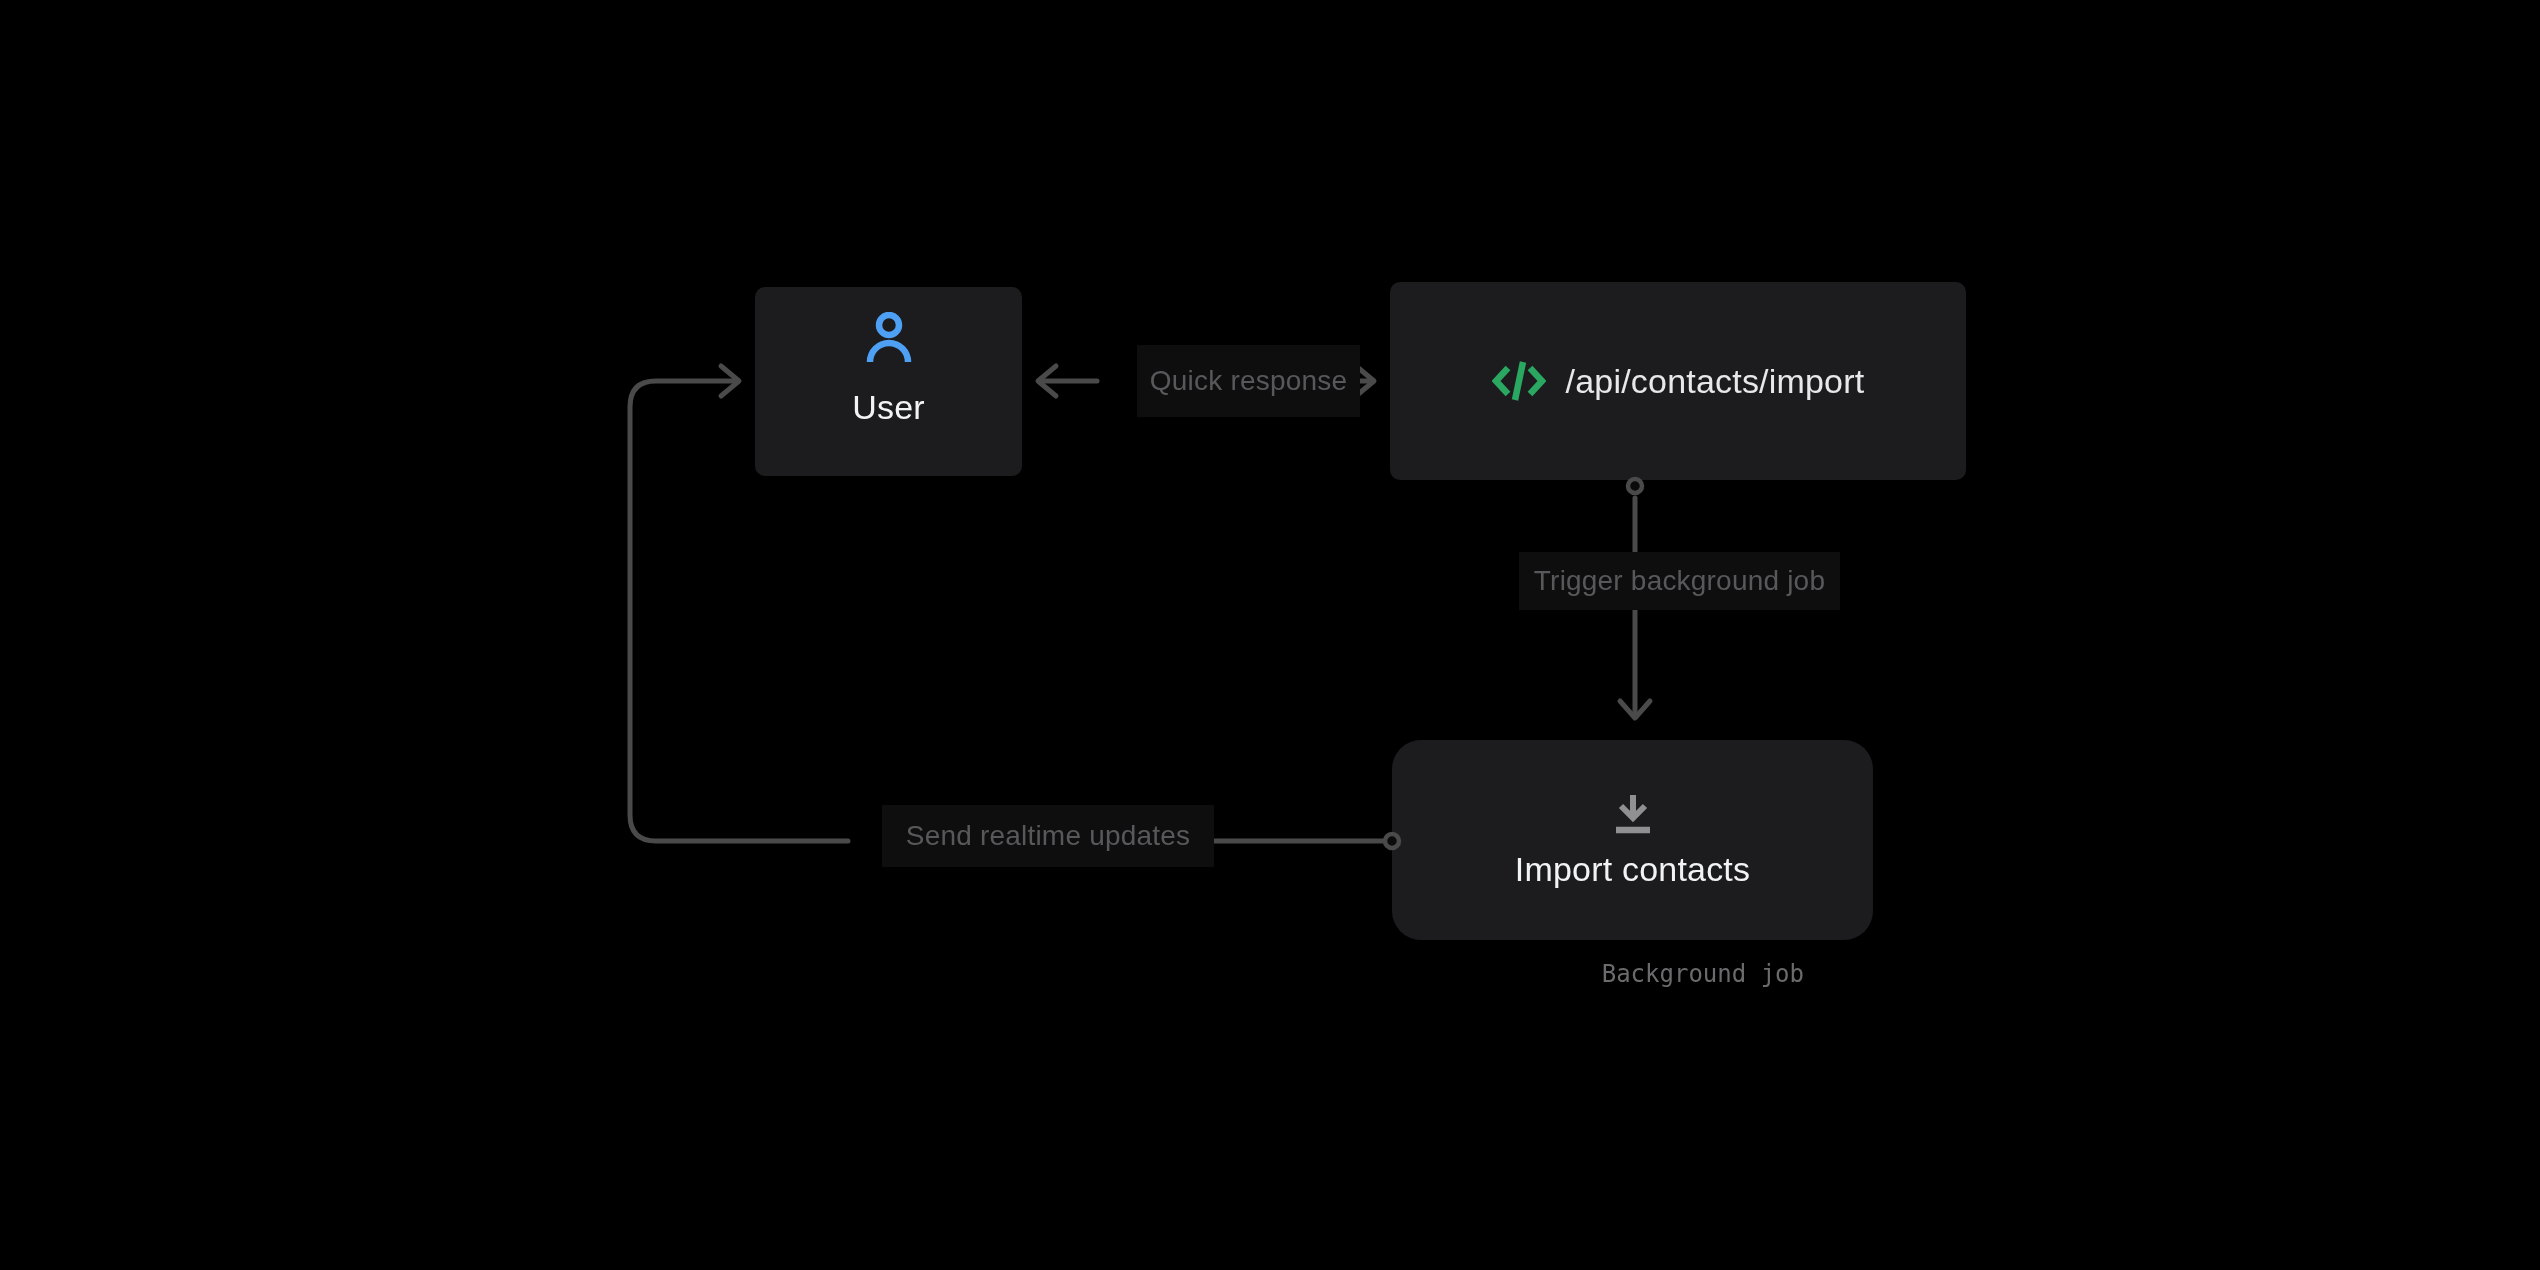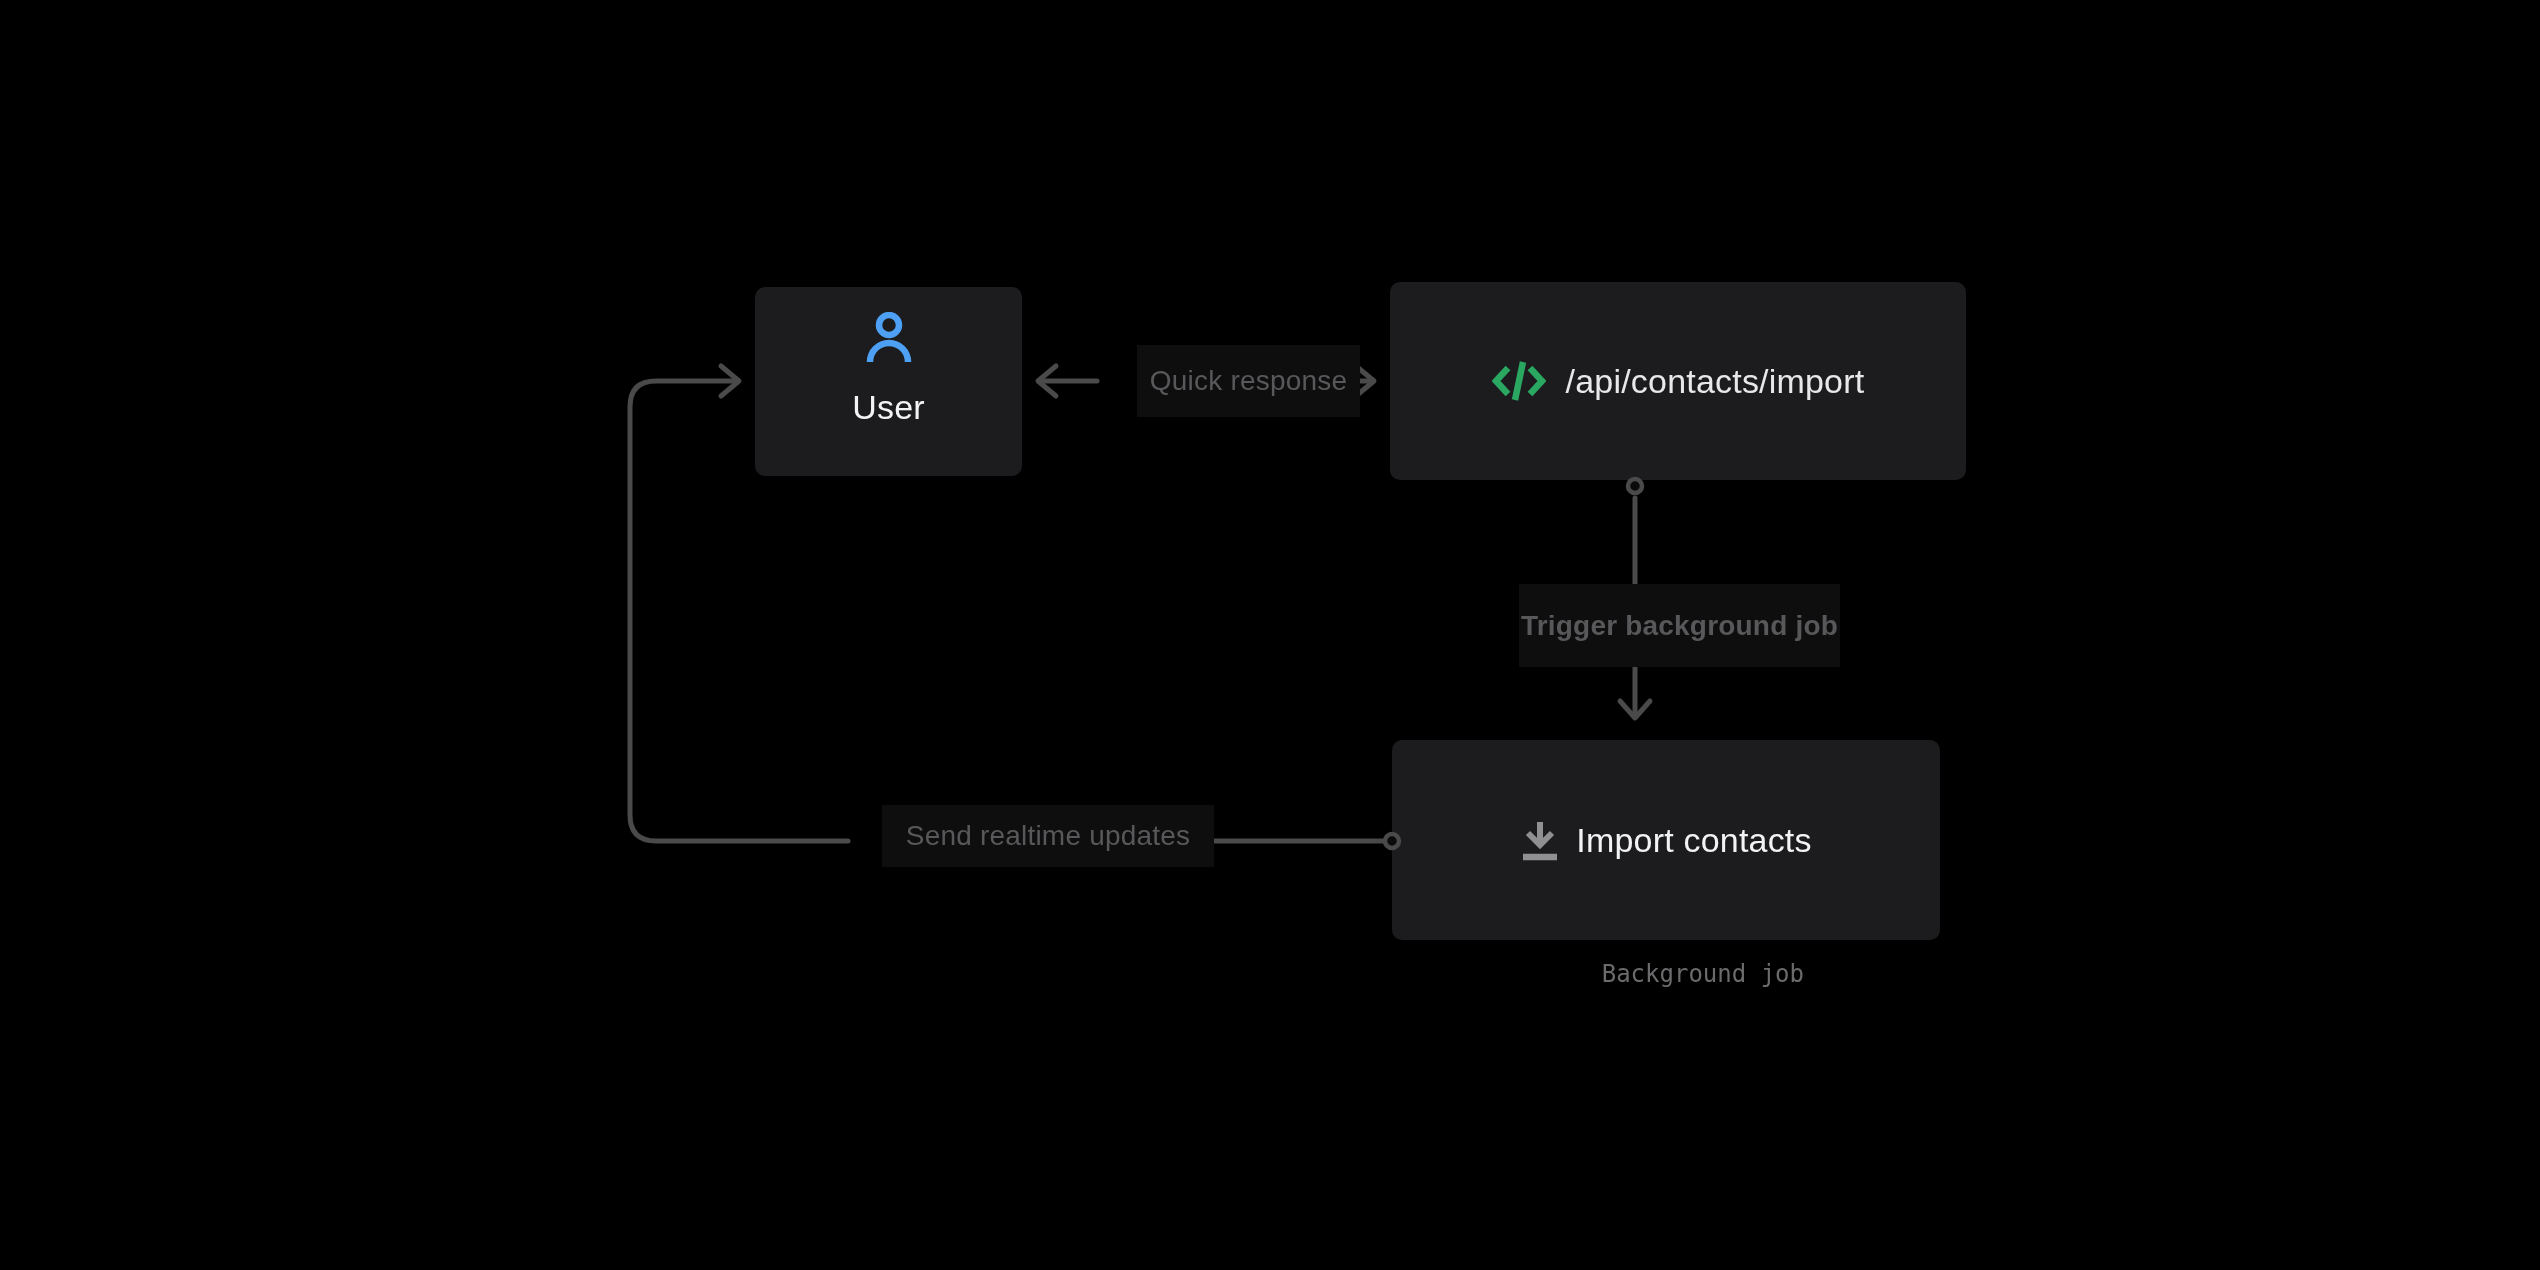--- a/index.html
+++ b/index.html
@@ -62,42 +62,44 @@
     box-sizing: border-box;
   }
   .node-api {
     left: 1390px; top: 282px;
     width: 576px; height: 198px;
     flex-direction: row;
     gap: 20px;
   }
   .node-import {
     left: 1392px; top: 740px;
-    width: 548px; height: 200px;
+    width: 481px; height: 200px;
+    flex-direction: column;
     gap: 16px;
+    border-radius: 29px;
   }
   .node-api .node-text { color: var(--api-text, #e8e8ea); }
   .icon { display: block; }
   .user-icon { color: var(--user-blue, #4da0f4); }
   .code-icon { color: var(--code-green, #2aa862); }
   .download-icon { color: var(--download-gray, #909093); }
   .edge-label {
     position: absolute;
     z-index: 3;
     background: var(--edge-label-bg, #0e0e0f);
     color: var(--edge-label-text, #58585b);
     font-size: 28px;
     display: flex;
     align-items: center;
     justify-content: center;
     letter-spacing: 0.2px;
     margin-left: 40px;
   }
   .edge-label-quick   { left: 1097px; top: 345px; width: 223px; height: 72px; }
-  .edge-label-trigger { left: 1479px; top: 584px; width: 321px; height: 83px; font-weight: bold; }
+  .edge-label-trigger { left: 1479px; top: 552px; width: 321px; height: 58px; }
   .edge-label-send    { left: 842px;  top: 805px; width: 332px; height: 62px; }
   .annotation {
     position: absolute;
     z-index: 1;
     left: 1404px;
     top: 960px;
     width: 400px;
     text-align: right;
     font-family: "DejaVu Sans Mono", "Liberation Mono", monospace;
     font-size: 24px;

